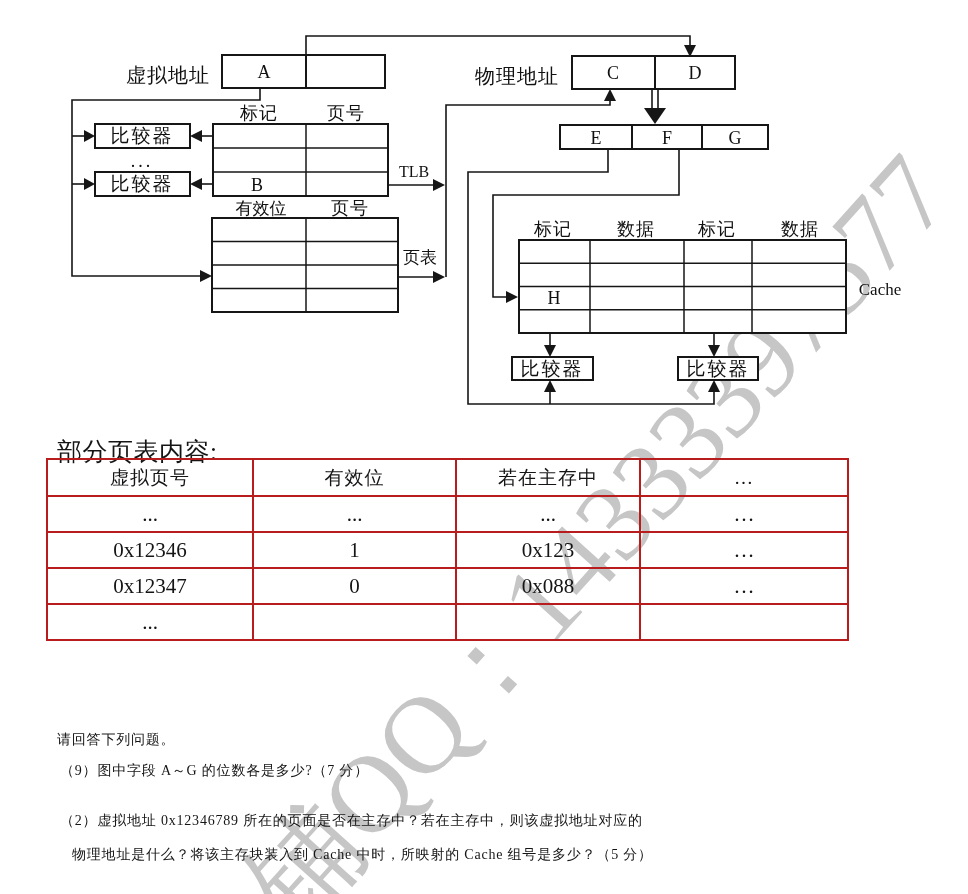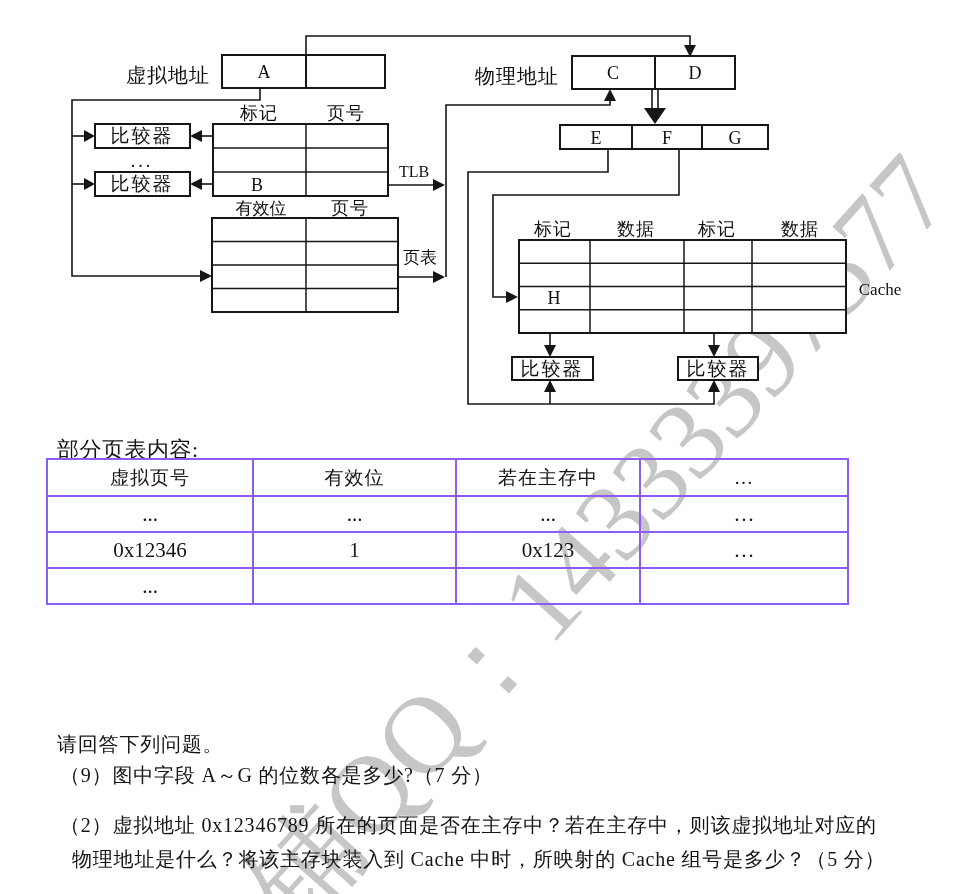--- a/index.html
+++ b/index.html
@@ -10,28 +10,28 @@
       transform:rotate(-48deg);transform-origin:0 0;
       font-family:"Liberation Serif","DejaVu Serif",serif;}
   svg.diagram{position:absolute;left:0;top:0;z-index:1;}
   svg.diagram text{font-family:"Liberation Serif","DejaVu Serif",serif;fill:#111;}
   .t-cjk{font-size:18px;letter-spacing:1px;}
   .t-cjk-lg{font-size:20px;letter-spacing:1px;}
   .t-cjk-sm{font-size:17px;}
   .t-field{font-size:18px;}
   .t-latin{font-size:16px;}
   .comp{font-size:19px;letter-spacing:2px;}
-  .caption{position:absolute;left:57px;top:435px;z-index:1;font-size:22px;letter-spacing:0.5px;}
+  .caption{position:absolute;left:57px;top:435px;z-index:1;font-size:25px;letter-spacing:0.5px;}
   table.pt{position:absolute;left:46px;top:458px;z-index:1;border-collapse:collapse;table-layout:fixed;}
-  table.pt td{border:2px solid #8b5cf6;text-align:center;vertical-align:middle;
+  table.pt td{border:2px solid #b91c1c;text-align:center;vertical-align:middle;
               font-size:21px;padding:0;background:transparent;}
   table.pt tr.hdr td{font-size:19px;letter-spacing:1px;}
   table.pt tr{height:36px;}
   table.pt tr.hdr{height:37px;}
-  .q{position:absolute;z-index:1;font-size:20px;letter-spacing:0.8px;white-space:nowrap;}
+  .q{position:absolute;z-index:1;font-size:14px;letter-spacing:0.8px;white-space:nowrap;}
   .q1pos{left:57px;top:731px;}
   .q2pos{left:60px;top:762px;}
   .q3pos{left:60px;top:804px;margin-top:8px;}
   .q4pos{left:72px;top:846px;}
 </style>
 </head>
 <body>
 
 <div class="page">
 
@@ -186,20 +186,26 @@
       <td>...</td>
       <td>…</td>
     </tr>
     <tr>
       <td>0x12346</td>
       <td>1</td>
       <td>0x123</td>
       <td>…</td>
     </tr>
     <tr>
+      <td>0x12347</td>
+      <td>0</td>
+      <td>0x088</td>
+      <td>…</td>
+    </tr>
+    <tr>
       <td>...</td>
       <td></td>
       <td></td>
       <td></td>
     </tr>
   </tbody>
     </table>
 
   <div class="q q1pos">请回答下列问题。</div>
   <div class="q q2pos">（9）图中字段 A～G 的位数各是多少?（7 分）</div>

